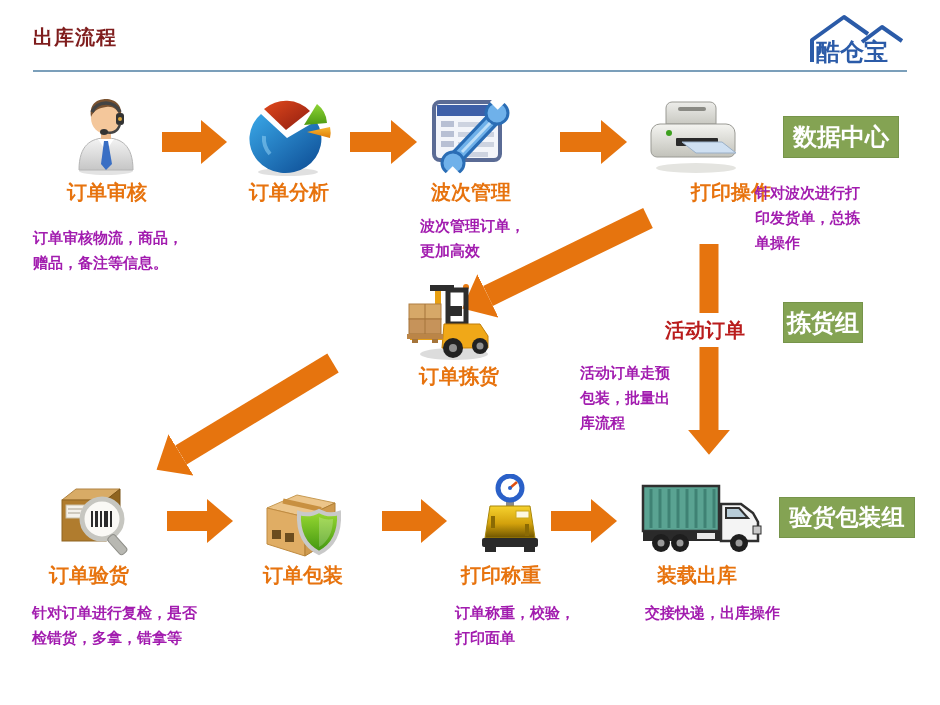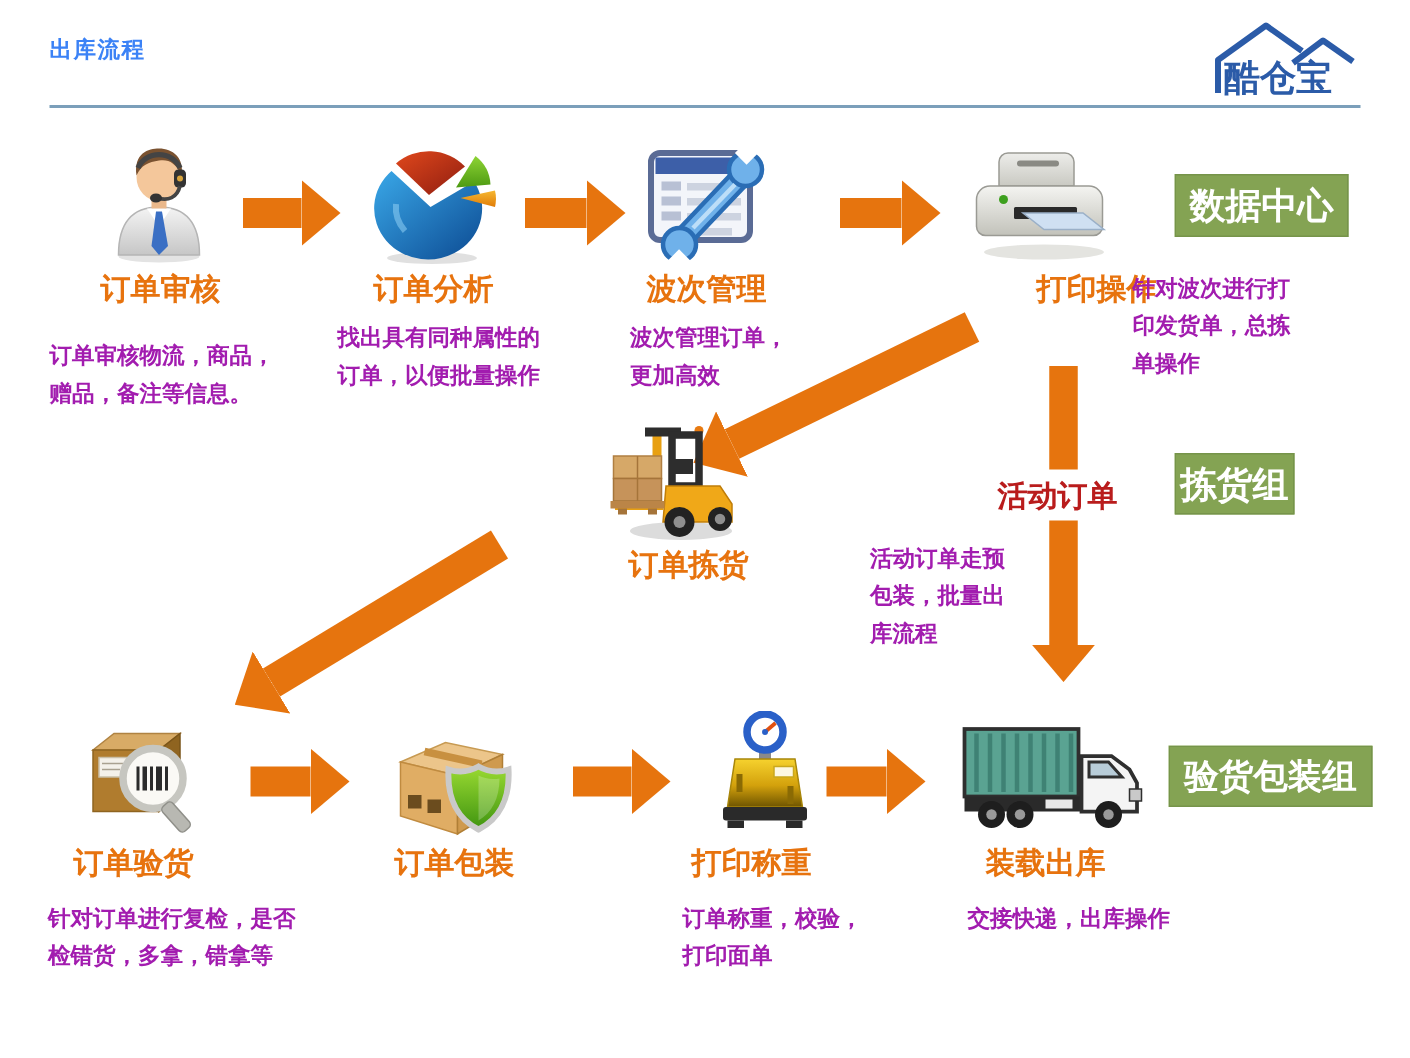--- a/index.html
+++ b/index.html
@@ -1,19 +1,19 @@
 <!DOCTYPE html>
 <html><head>
 <meta charset="utf-8">
 <style>
   html,body{margin:0;padding:0;}
   body{font-family:"Liberation Sans","DejaVu Sans",sans-serif;background:#ffffff;}
   #canvas{position:relative;width:940px;height:705px;background:#ffffff;overflow:hidden;}
   .abs{position:absolute;}
-  .title{font-size:15px;font-weight:bold;color:#3b82f6;letter-spacing:1px;}
+  .title{font-size:20px;font-weight:bold;color:#7f1d1d;letter-spacing:1px;}
   .underline{height:2px;background:#7b9fba;}
   .step-label{font-size:20px;font-weight:bold;color:#e7730e;text-align:center;}
   .branch-label{font-size:20px;font-weight:bold;color:#b91c1c;text-align:center;}
   .desc{font-size:15px;line-height:25px;color:#a21caf;font-weight:bold;}
   .badge{background:#84a353;color:#ffffff;font-size:24px;font-weight:bold;text-align:center;
          display:flex;align-items:center;justify-content:center;box-shadow:inset 0 0 0 1px #76944a;}
   svg{display:block;}
 </style>
 </head>
 <body>
@@ -251,21 +251,20 @@
   <div class="abs step-label" style="left:441px;top:562px;width:120px;">打印称重</div>
   <div class="abs step-label" style="left:637px;top:562px;width:120px;">装载出库</div>
 
   <div class="abs branch-label" style="left:657px;top:317px;width:96px;">活动订单</div>
 
   <div class="abs badge" style="left:783px;top:116px;width:116px;height:42px;">数据中心</div>
   <div class="abs badge" style="left:783px;top:302px;width:80px;height:41px;">拣货组</div>
   <div class="abs badge" style="left:779px;top:497px;width:136px;height:41px;font-size:23px;">验货包装组</div>
 
   <div class="abs desc" style="left:33px;top:225px;width:158px;">订单审核物流，商品，赠品，备注等信息。</div>
-  <div class="abs desc" style="left:225px;top:213px;width:142px;">找出具有同种属性的订单，以便批量操作</div>
   <div class="abs desc" style="left:420px;top:213px;width:112px;">波次管理订单，更加高效</div>
   <div class="abs desc" style="left:755px;top:180px;width:110px;">针对波次进行打印发货单，总拣单操作</div>
   <div class="abs desc" style="left:580px;top:360px;width:94px;">活动订单走预包装，批量出库流程</div>
   <div class="abs desc" style="left:32px;top:600px;width:172px;">针对订单进行复检，是否检错货，多拿，错拿等</div>
   <div class="abs desc" style="left:455px;top:600px;width:125px;">订单称重，校验，打印面单</div>
   <div class="abs desc" style="left:645px;top:600px;width:165px;">交接快递，出库操作</div>
 
 </div>
 
 </body></html>

